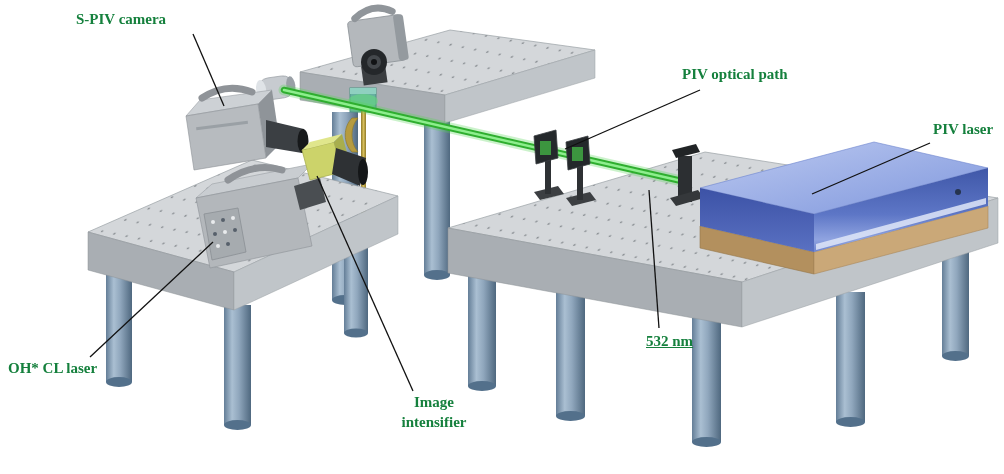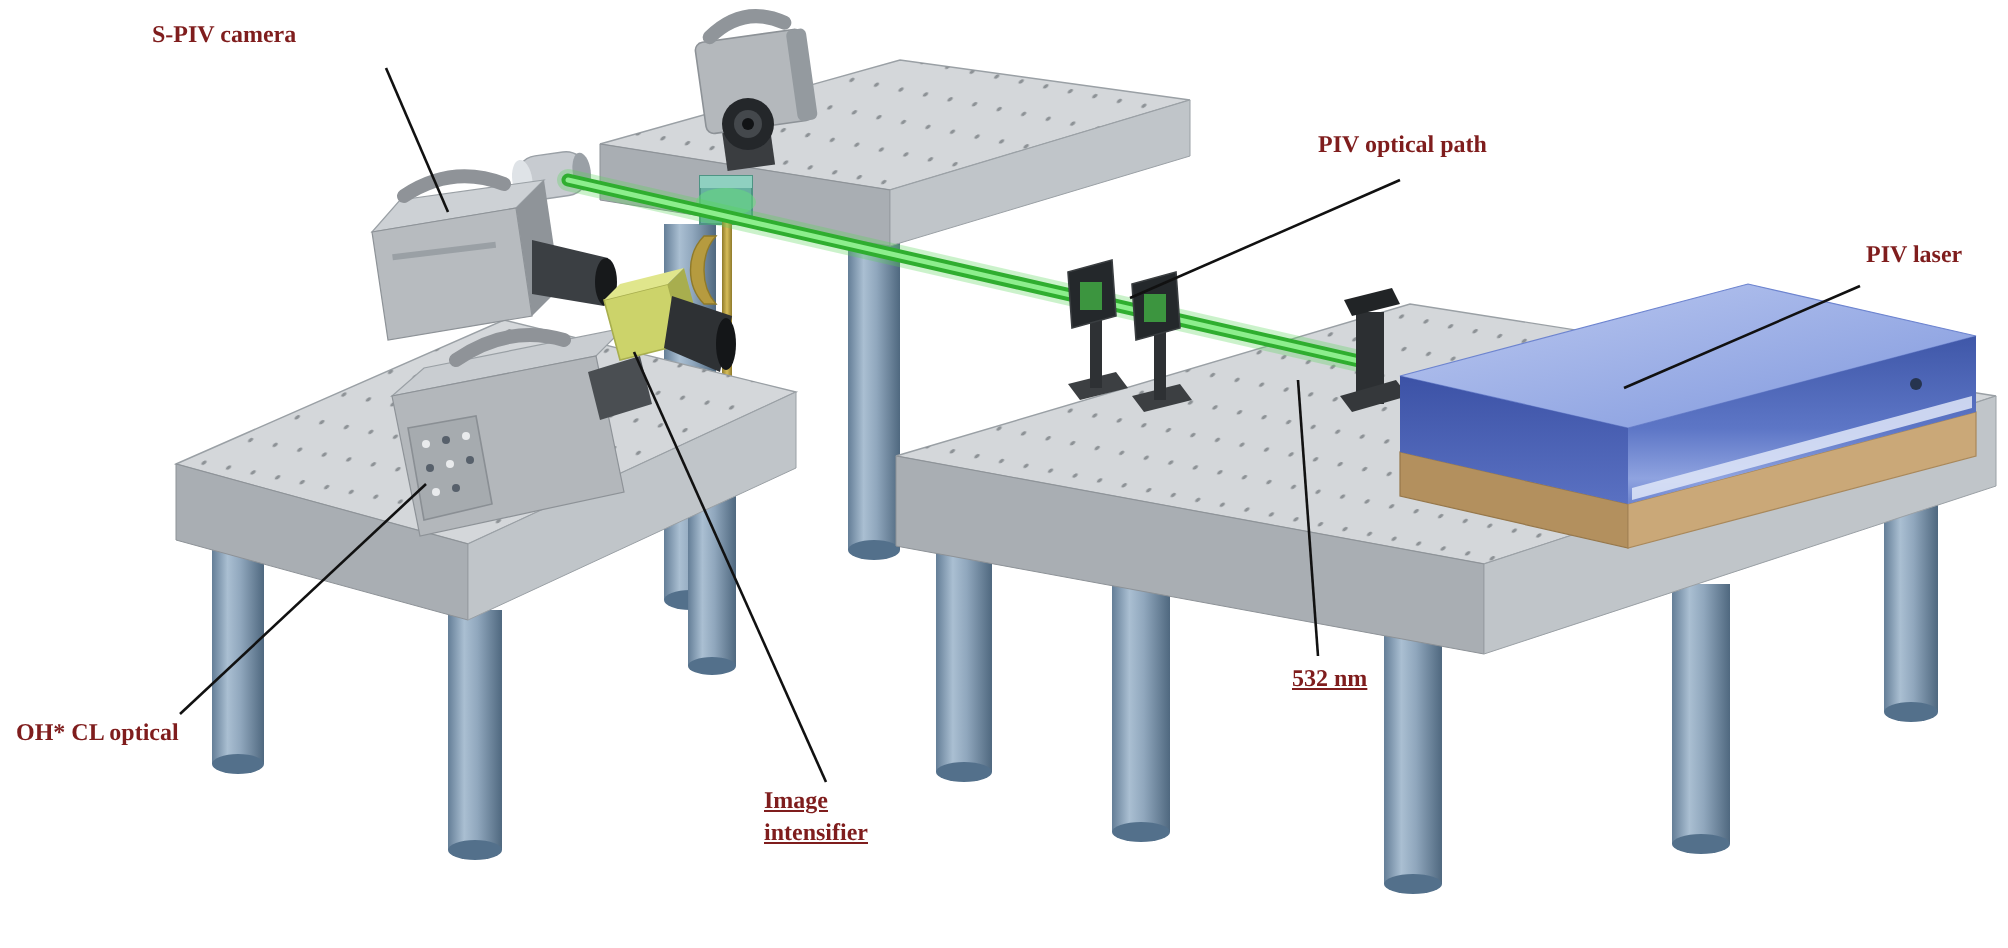--- a/index.html
+++ b/index.html
@@ -2,24 +2,24 @@
 <html><head>
 <meta charset="utf-8">
 <style>
   html,body{margin:0;padding:0;background:#fff;}
   .stage{
     position:relative;width:1004px;height:474px;background:#ffffff;
     font-family:"Liberation Serif",serif;overflow:hidden;
   }
   .stage svg{position:absolute;left:0;top:0;}
   .lbl{
-    position:absolute;font-weight:700;font-size:12px;color:#7f1d1d;
+    position:absolute;font-weight:700;font-size:15px;color:#15803d;
     white-space:nowrap;line-height:1.35;
   }
-  .lbl.center{white-space:normal;text-decoration:underline;}
+  .lbl.center{text-align:center;white-space:normal;}
 </style>
 </head>
 <body>
 
 <div class="stage">
 
 <svg width="1004" height="474" viewBox="0 0 1004 474">
   <defs>
     <linearGradient id="leg" x1="0" y1="0" x2="1" y2="0">
       <stop offset="0" stop-color="#647e97"></stop>
@@ -219,22 +219,22 @@
     <line x1="193" y1="34" x2="224" y2="106"></line>
     <line x1="700" y1="90" x2="565" y2="149"></line>
     <line x1="930" y1="143" x2="812" y2="194"></line>
     <line x1="659" y1="328" x2="649" y2="190"></line>
     <line x1="90" y1="357" x2="213" y2="242"></line>
     <line x1="413" y1="391" x2="317" y2="176"></line>
   </g>
 </svg>
 
 <div class="lbl" style="left:76px;top:9px;">S-PIV camera</div>
-<div class="lbl" style="left:659px;top:64px;text-align:center;">PIV optical path</div>
+<div class="lbl" style="left:682px;top:64px;text-align:center;">PIV optical path</div>
 <div class="lbl" style="left:933px;top:119px;">PIV laser</div>
 <div class="lbl" style="left:646px;top:331px;text-decoration:underline;">532 nm</div>
-<div class="lbl" style="left:8px;top:358px;">OH* CL optical</div>
+<div class="lbl" style="left:8px;top:358px;">OH* CL laser</div>
 <div class="lbl center" style="left:382px;top:392px;width:104px;">
   <div>Image</div>
   <div>intensifier</div>
 </div>
 
 </div>
 
 </body></html>

